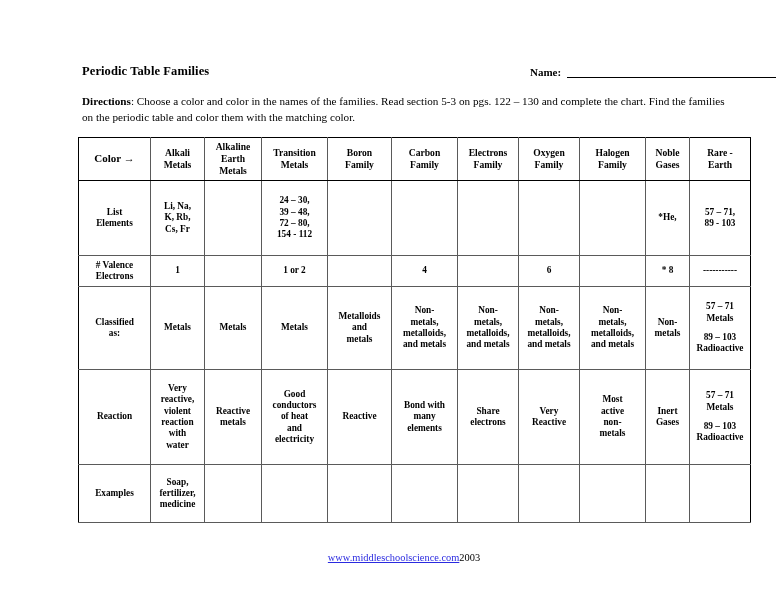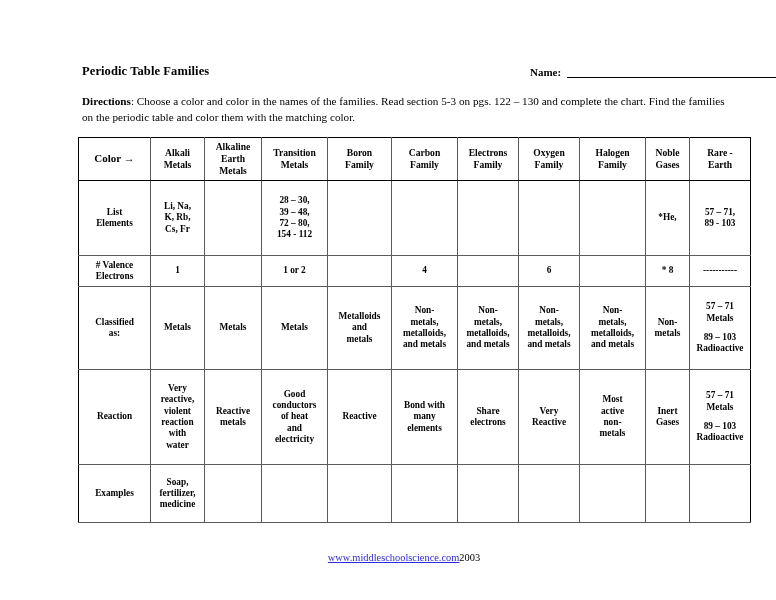--- a/index.html
+++ b/index.html
@@ -230,21 +230,21 @@
               <span class="dual-line">List</span>
               <span class="dual-line">Elements</span>
             </td>
             <td class="left-align">
               <span class="dual-line">Li, Na,</span>
               <span class="dual-line">K, Rb,</span>
               <span class="dual-line">Cs, Fr</span>
             </td>
             <td></td>
             <td>
-              <span class="dual-line">28 – 30,</span>
+              <span class="dual-line">24 – 30,</span>
               <span class="dual-line">39 – 48,</span>
               <span class="dual-line">72 – 80,</span>
               <span class="dual-line">154 - 112</span>
             </td>
             <td></td>
             <td></td>
             <td></td>
             <td></td>
             <td></td>
             <td class="top-align">

